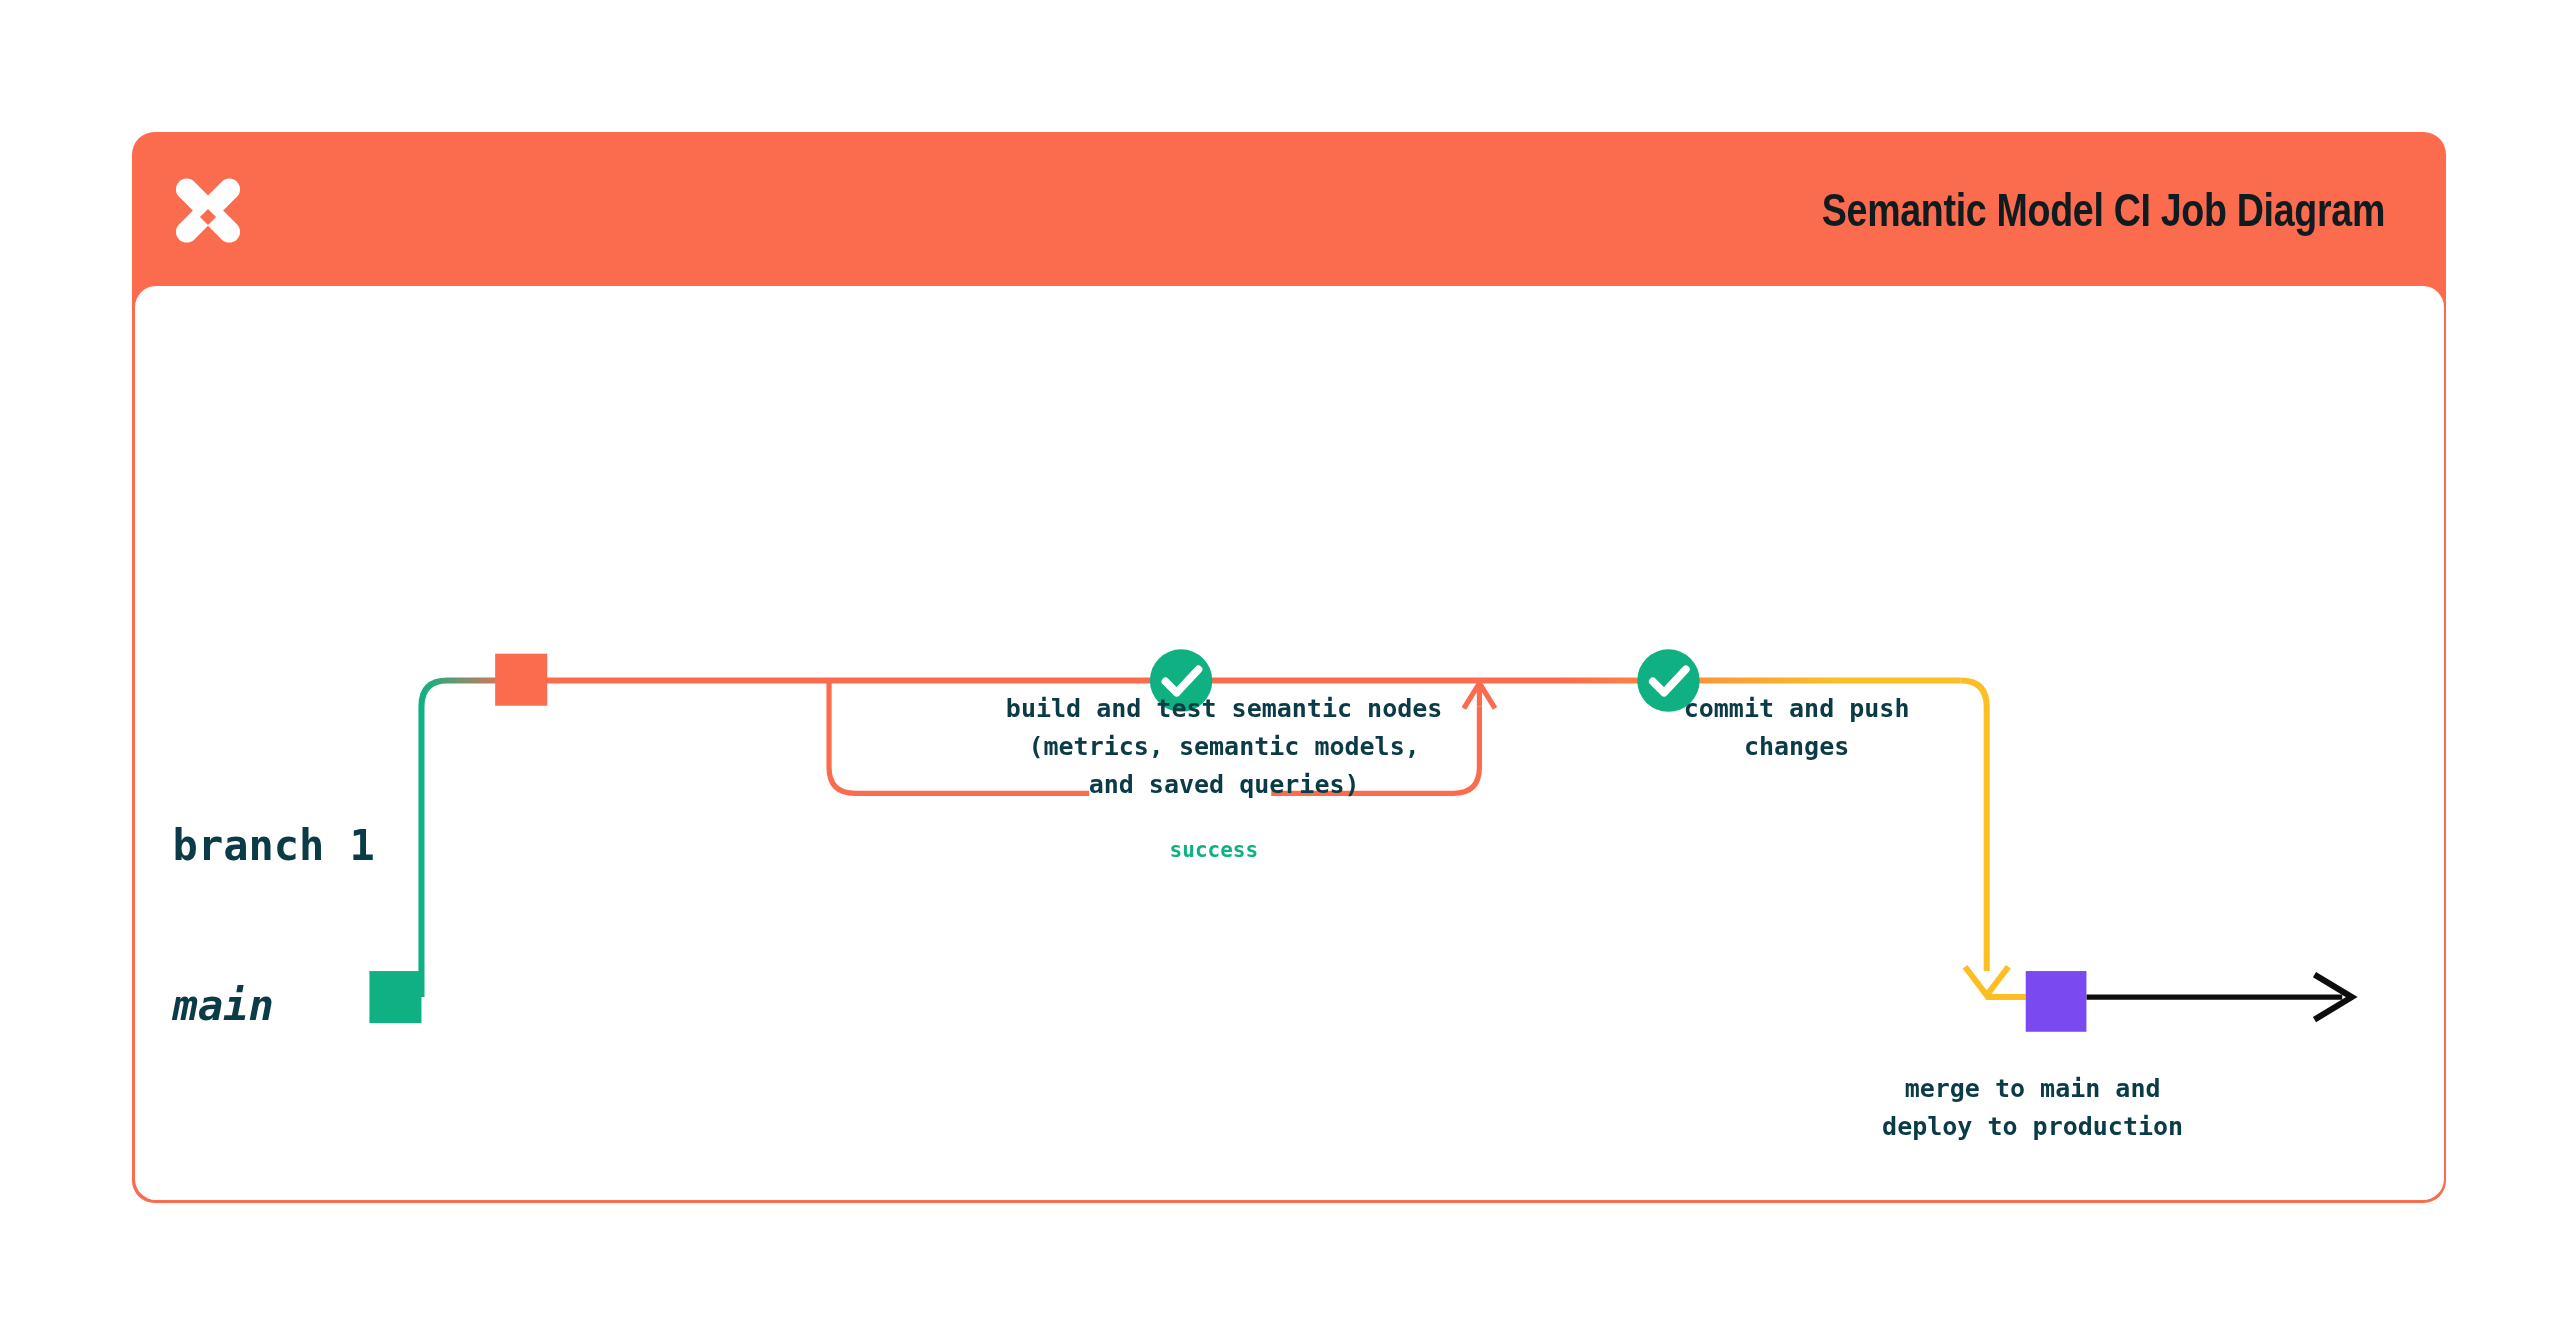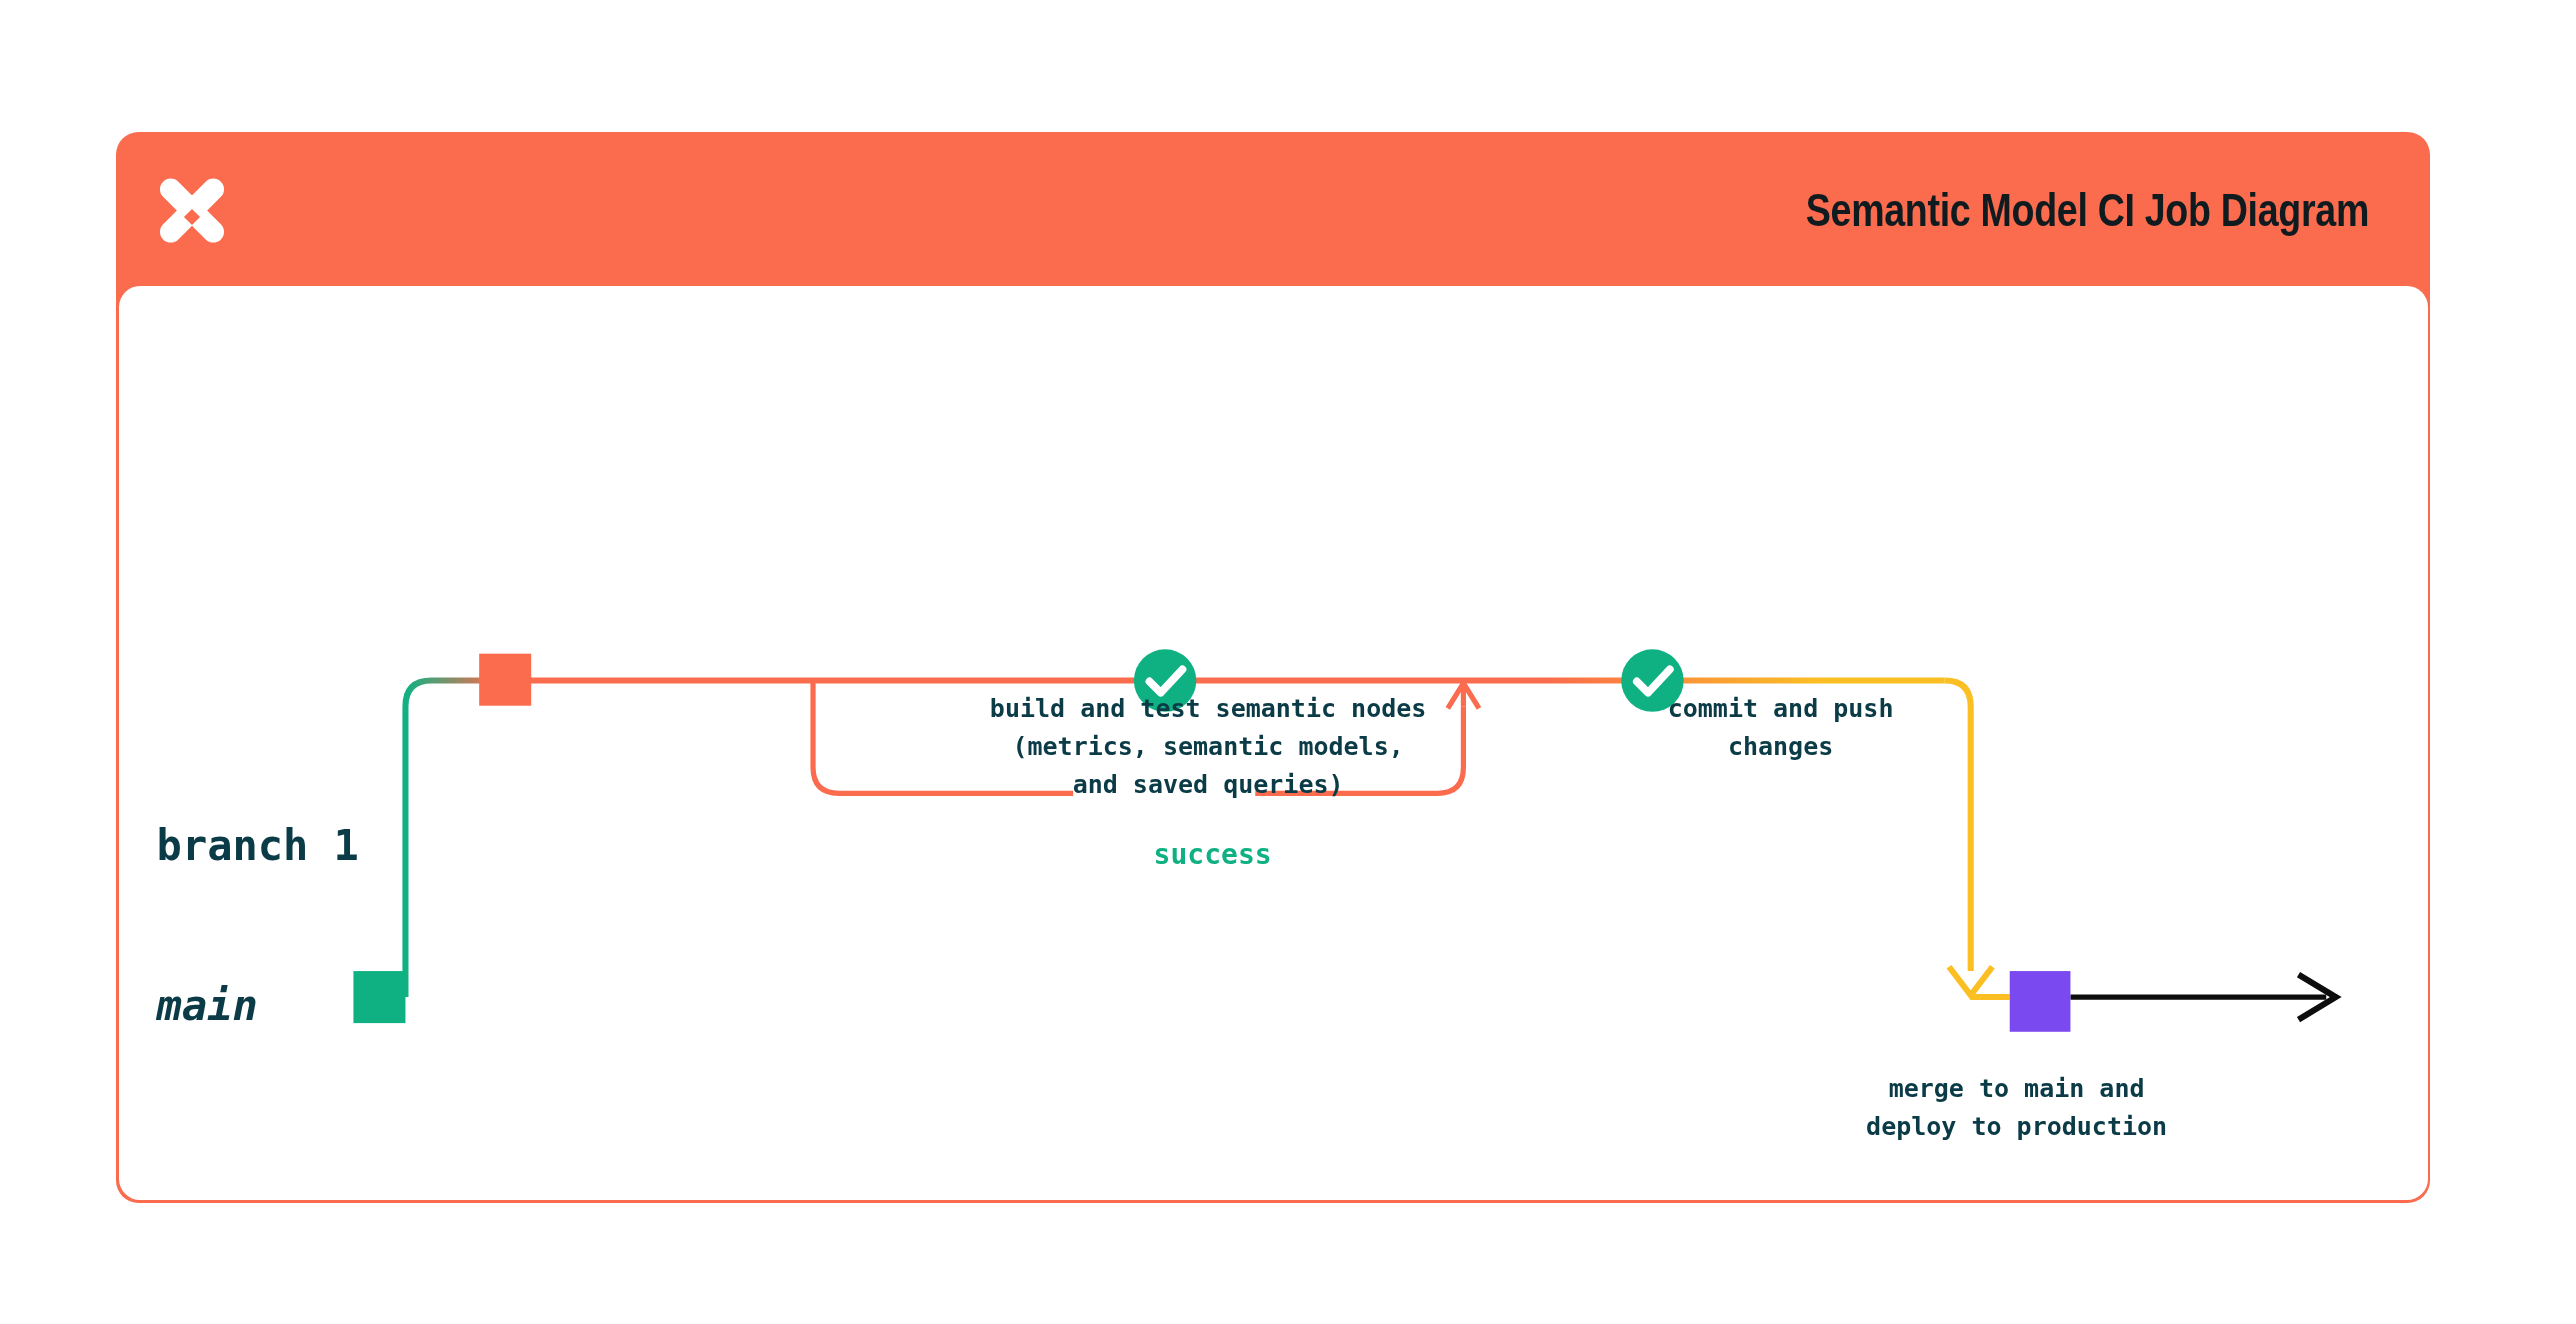--- a/index.html
+++ b/index.html
@@ -9,21 +9,21 @@
     width: 2576px;
     height: 1324px;
     overflow: hidden;
   }
   body {
     font-family: "DejaVu Sans", sans-serif;
   }
 
   .card {
     position: absolute;
-    left: 116px;
+    left: 132px;
     top: 132px;
     width: 2314px;
     height: 1071px;
     border-radius: 22.6px;
     background: #FB6B4D;
     box-sizing: border-box;
   }
 
   .card-header {
     position: absolute;
@@ -98,21 +98,21 @@
   }
   .note-create { left: 350px;  top: 404px;  width: 382px; }
   .note-build  { left: 751px;  top: 404px;  width: 677px; }
   .note-commit { left: 1454px; top: 404px;  width: 416px; }
   .note-merge  { left: 1629px; top: 784px;  width: 538px; }
 
   .loop-label {
     position: absolute;
     font-family: "DejaVu Sans Mono", monospace;
     font-weight: 700;
-    font-size: 28px;
+    font-size: 21px;
     color: #0FB183;
     background: #ffffff;
     padding: 0 14px;
     left: 1021px;
     top: 552px;
     white-space: nowrap;
   }
 </style>
 </head>
 <body>

